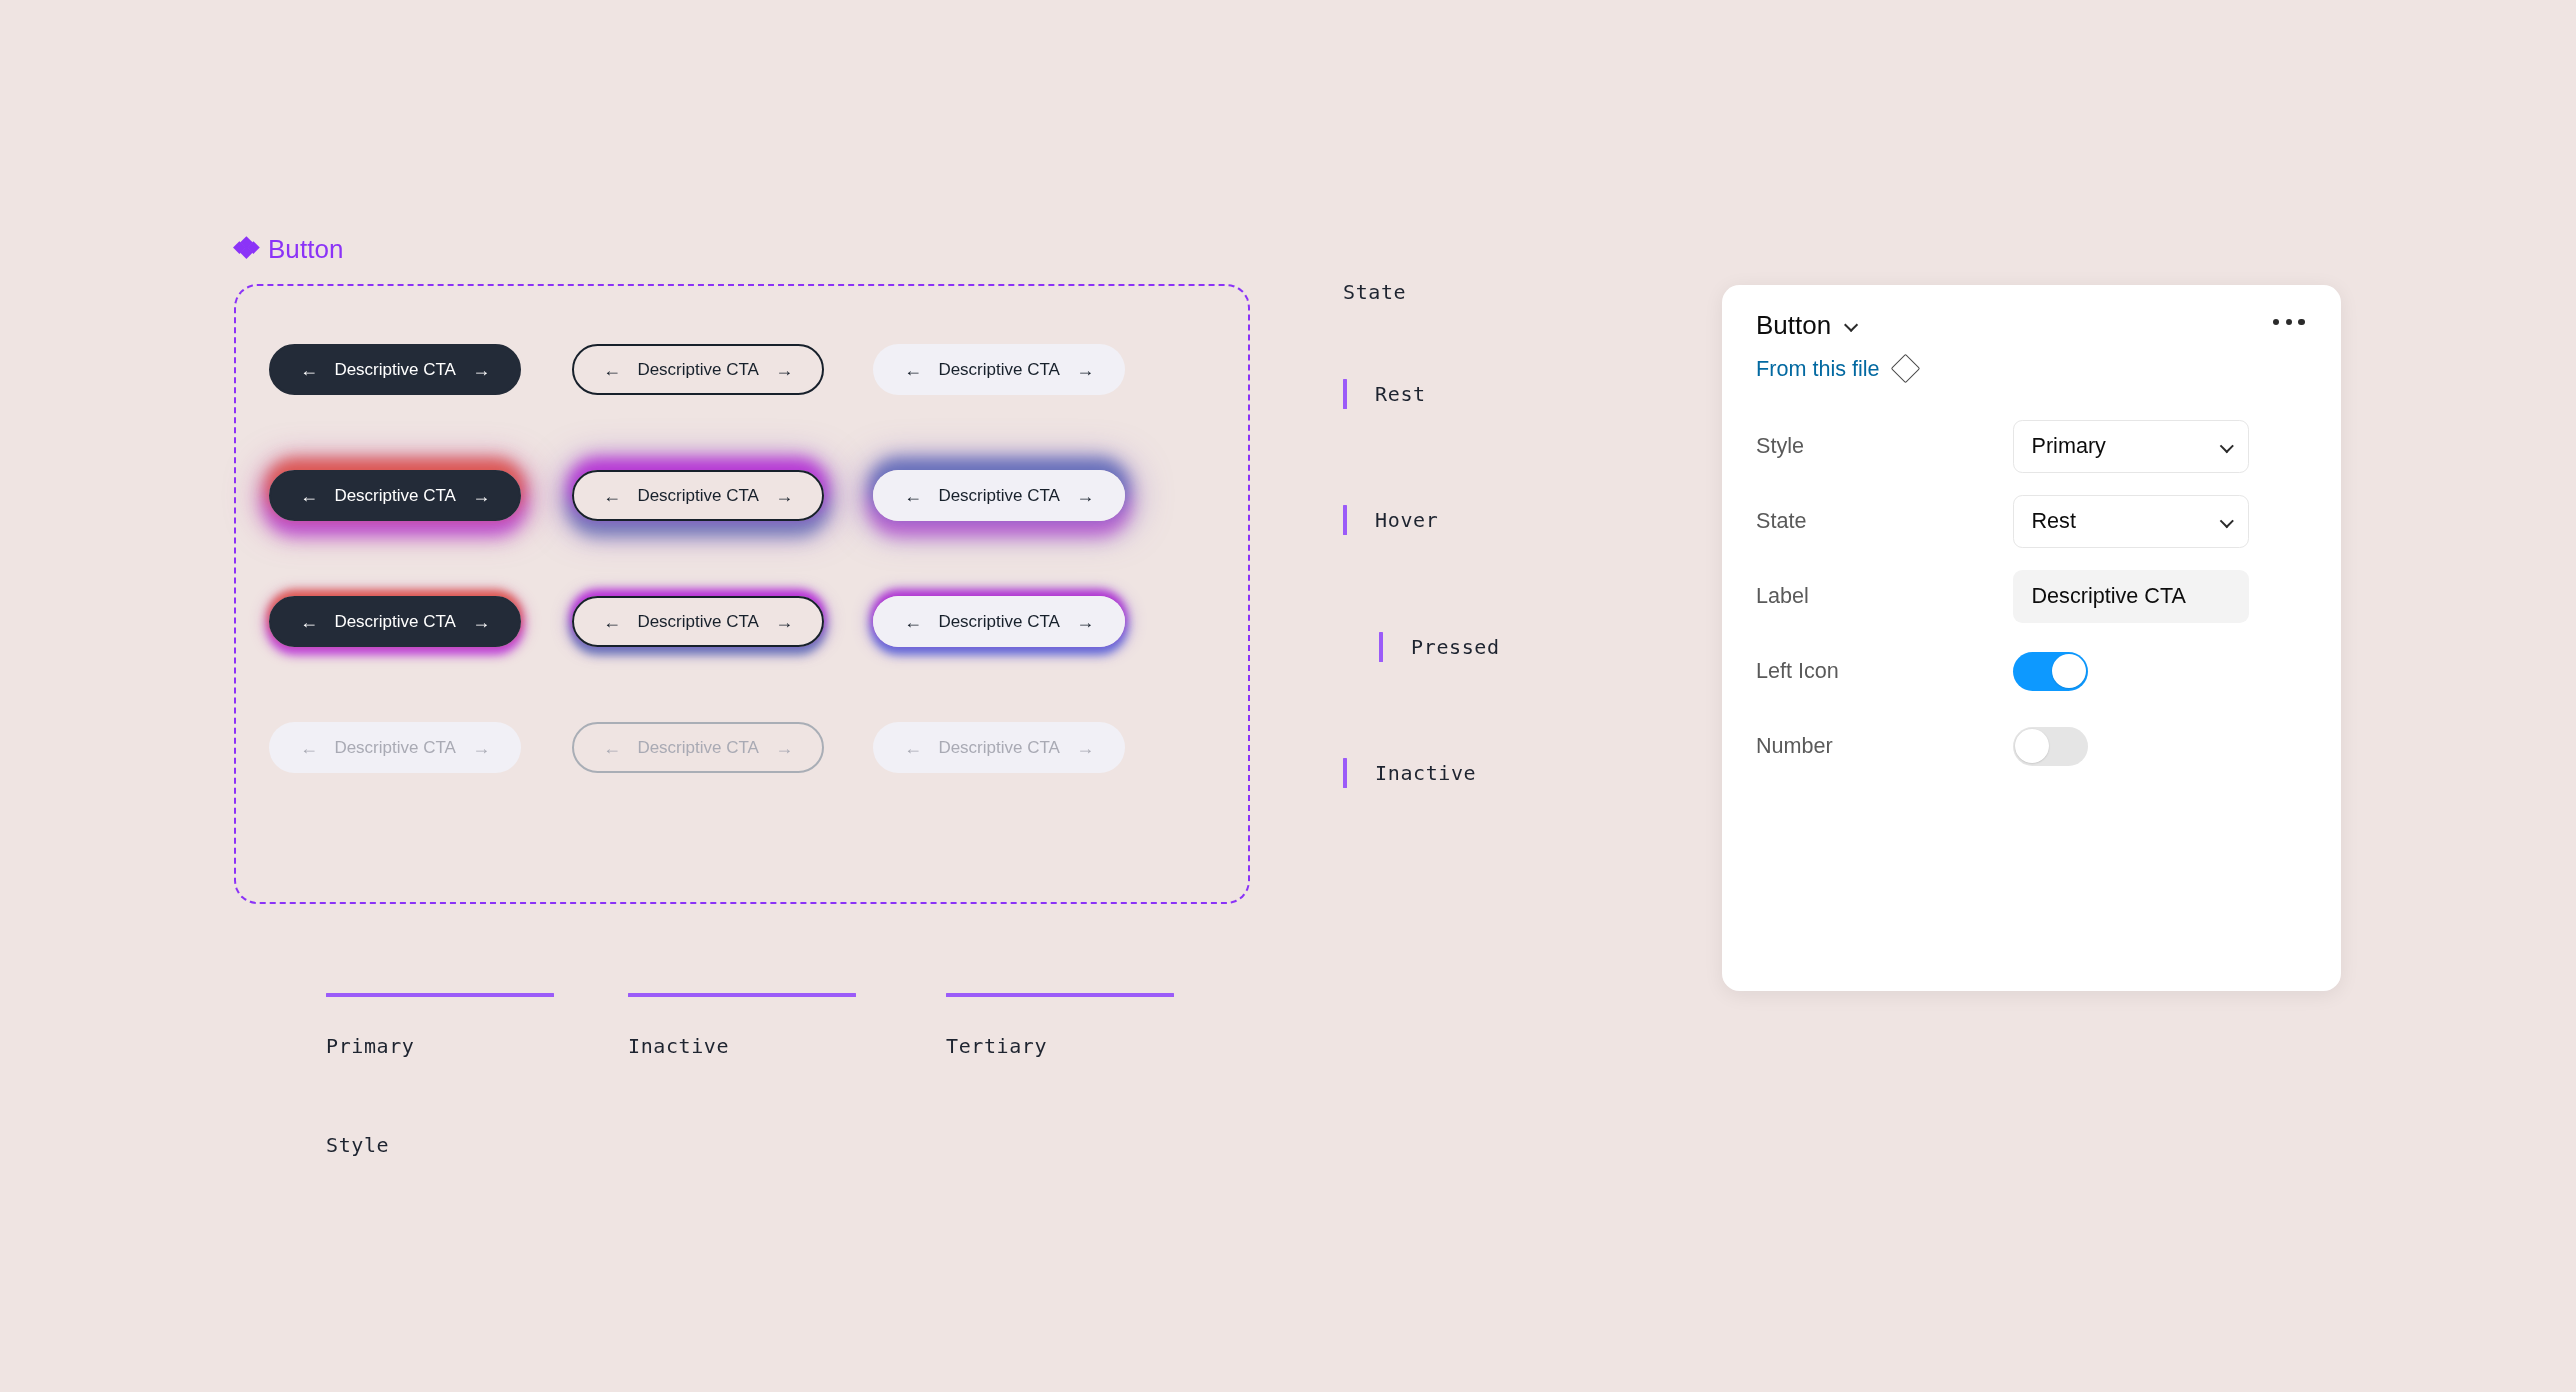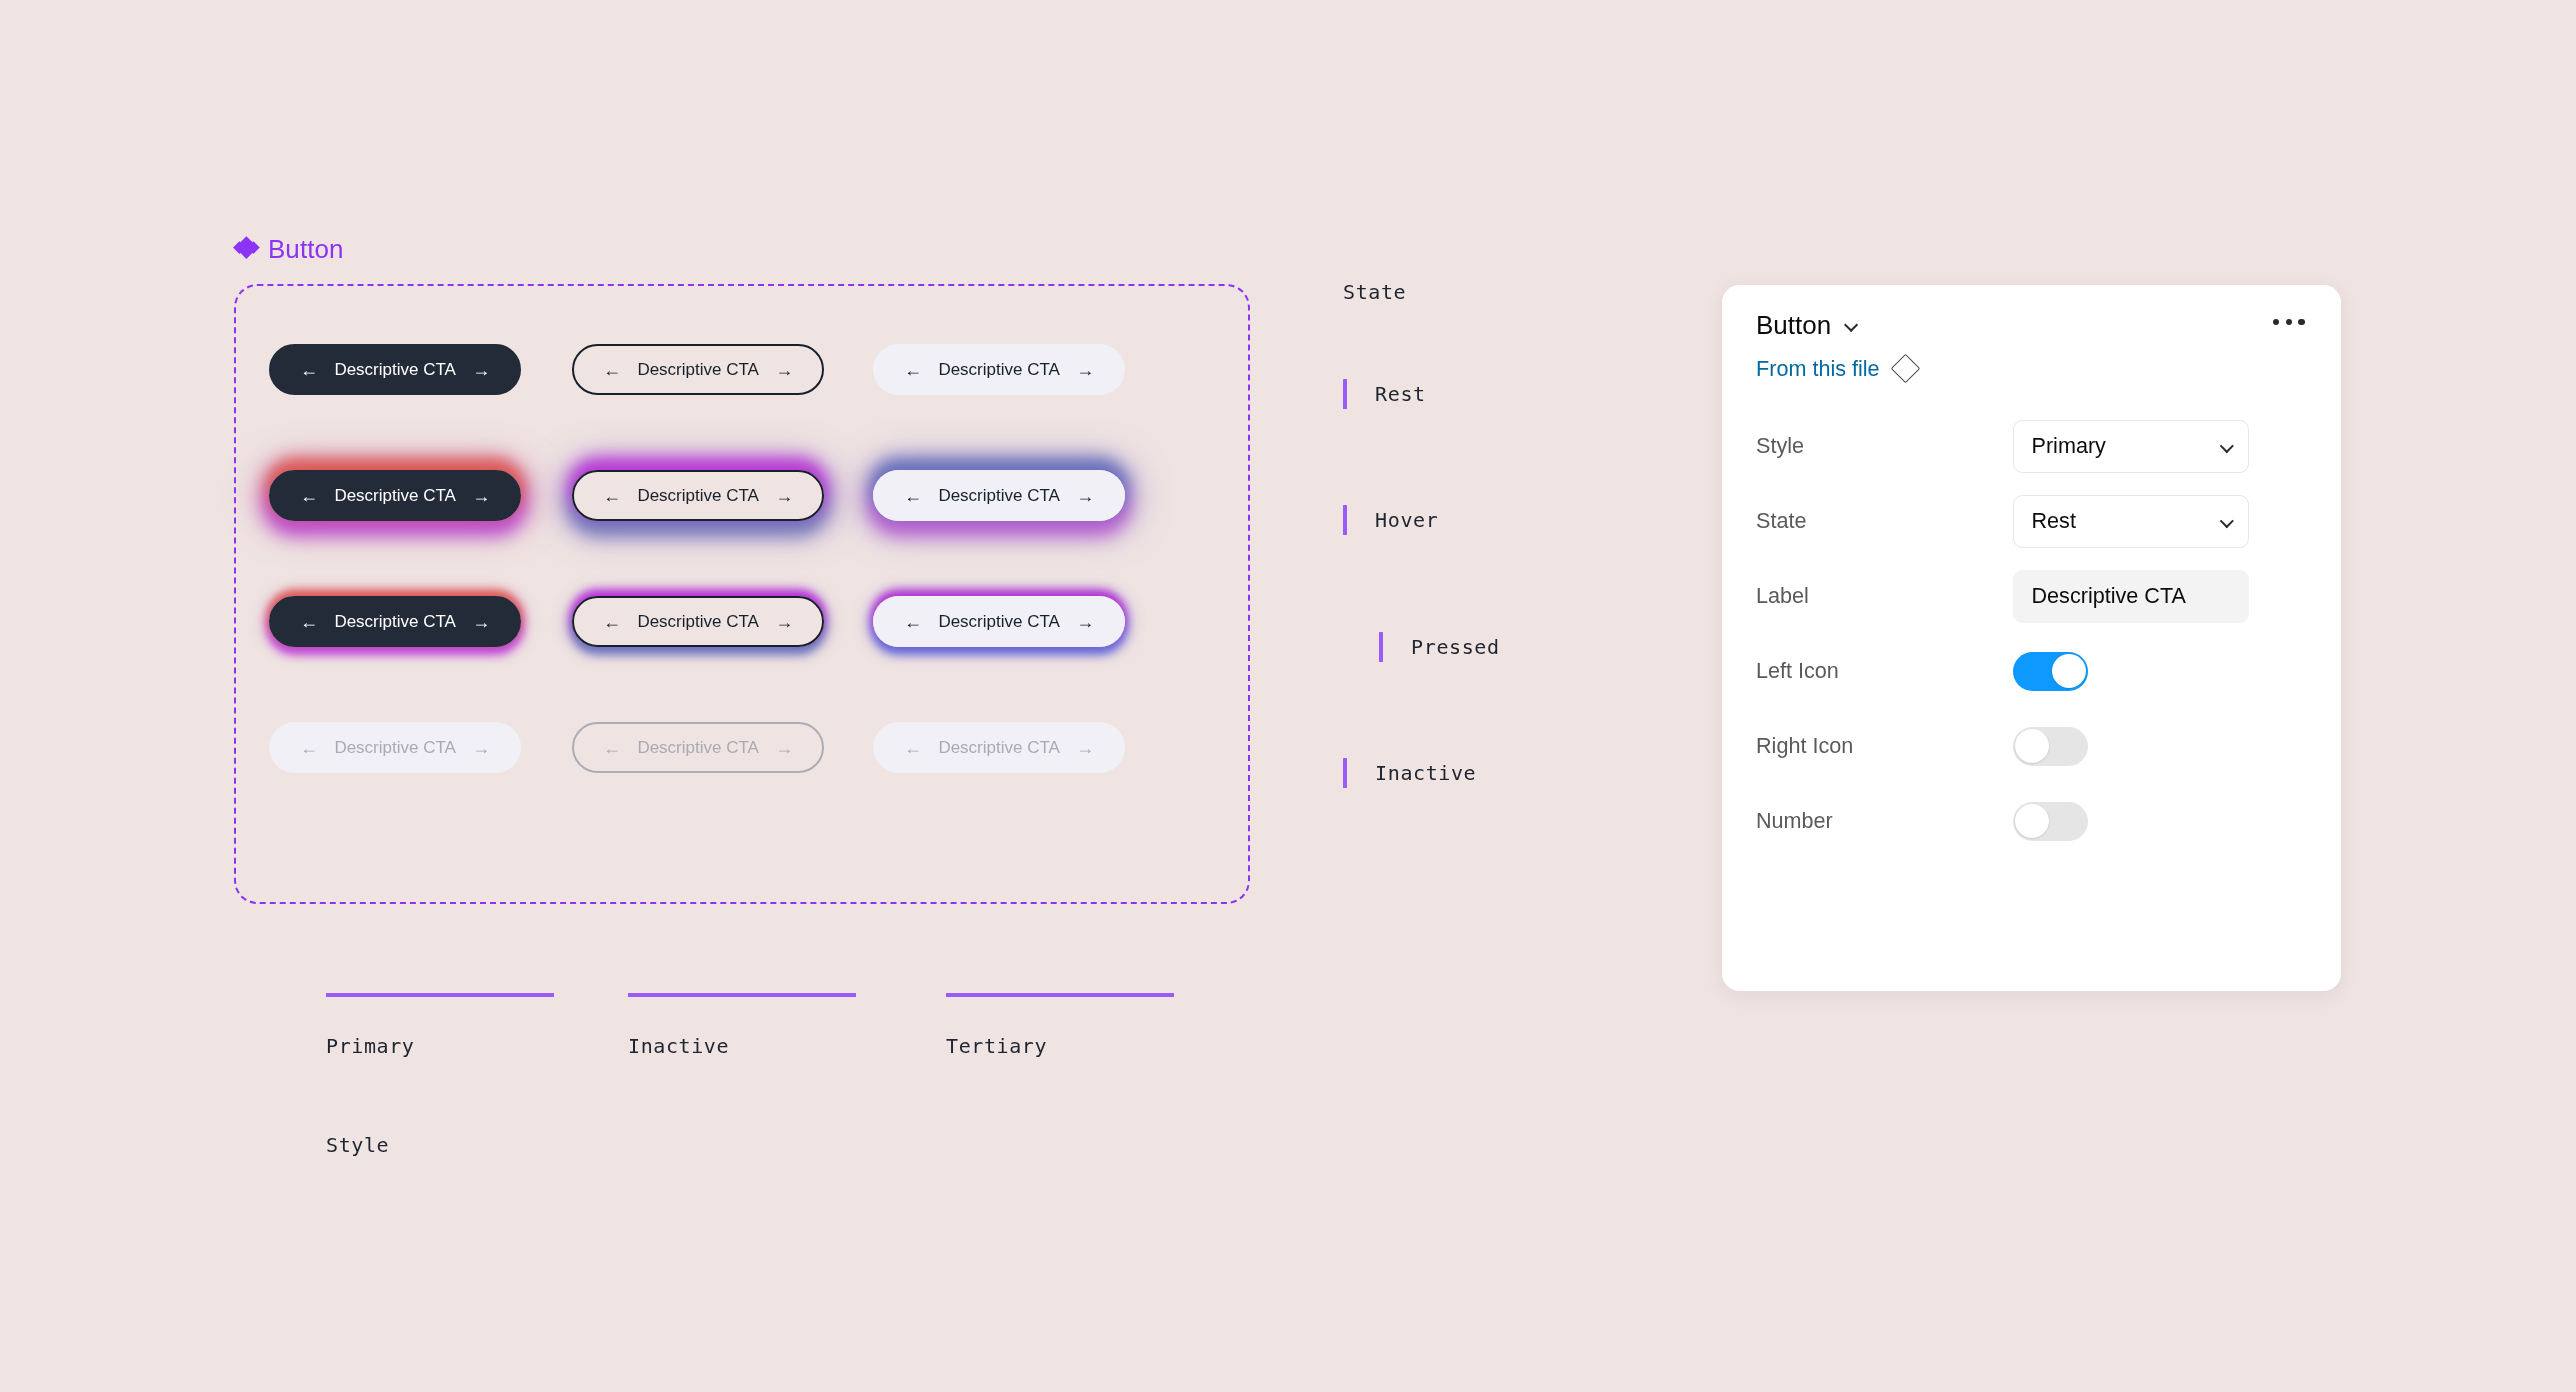--- a/index.html
+++ b/index.html
@@ -581,28 +581,20 @@
 
       <div class="prop-row">
         <div class="prop-label">Left Icon</div>
         <div class="prop-ctrl">
           <div class="toggle on">
             <span class="knob"></span>
           </div>
         </div>
       </div>
 
-      <div class="prop-row">
-        <div class="prop-label">Right Icon</div>
-        <div class="prop-ctrl">
-          <div class="toggle">
-            <span class="knob"></span>
-          </div>
-        </div>
-      </div>
 
       <div class="prop-row">
         <div class="prop-label">Number</div>
         <div class="prop-ctrl">
           <div class="toggle">
             <span class="knob"></span>
           </div>
         </div>
       </div>
 

